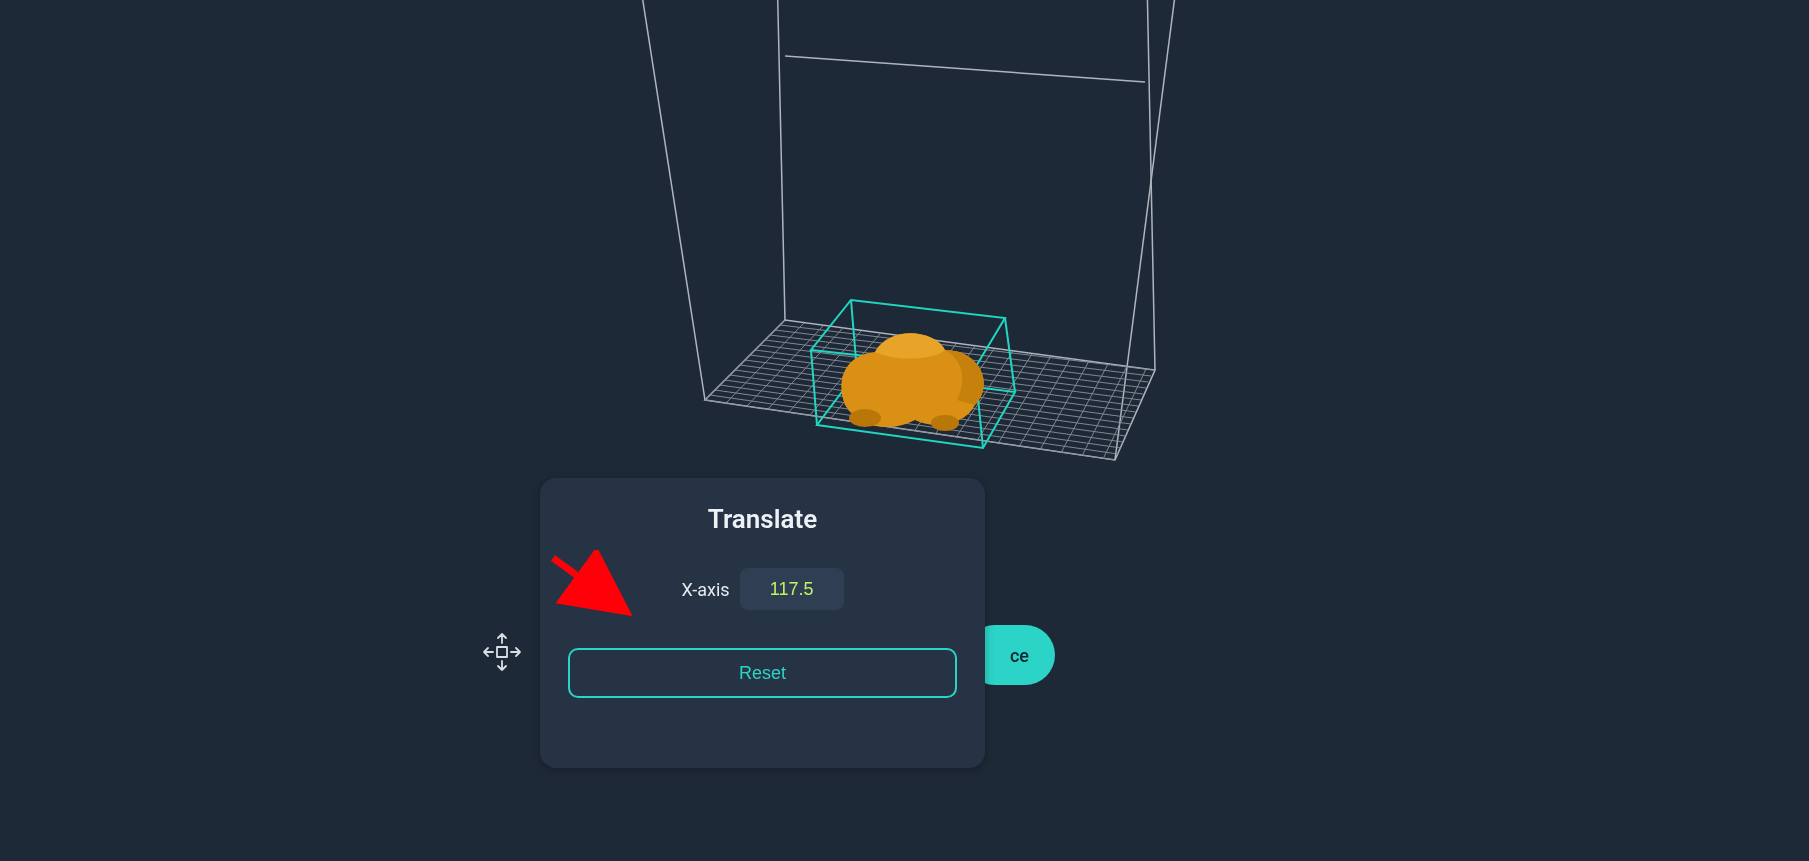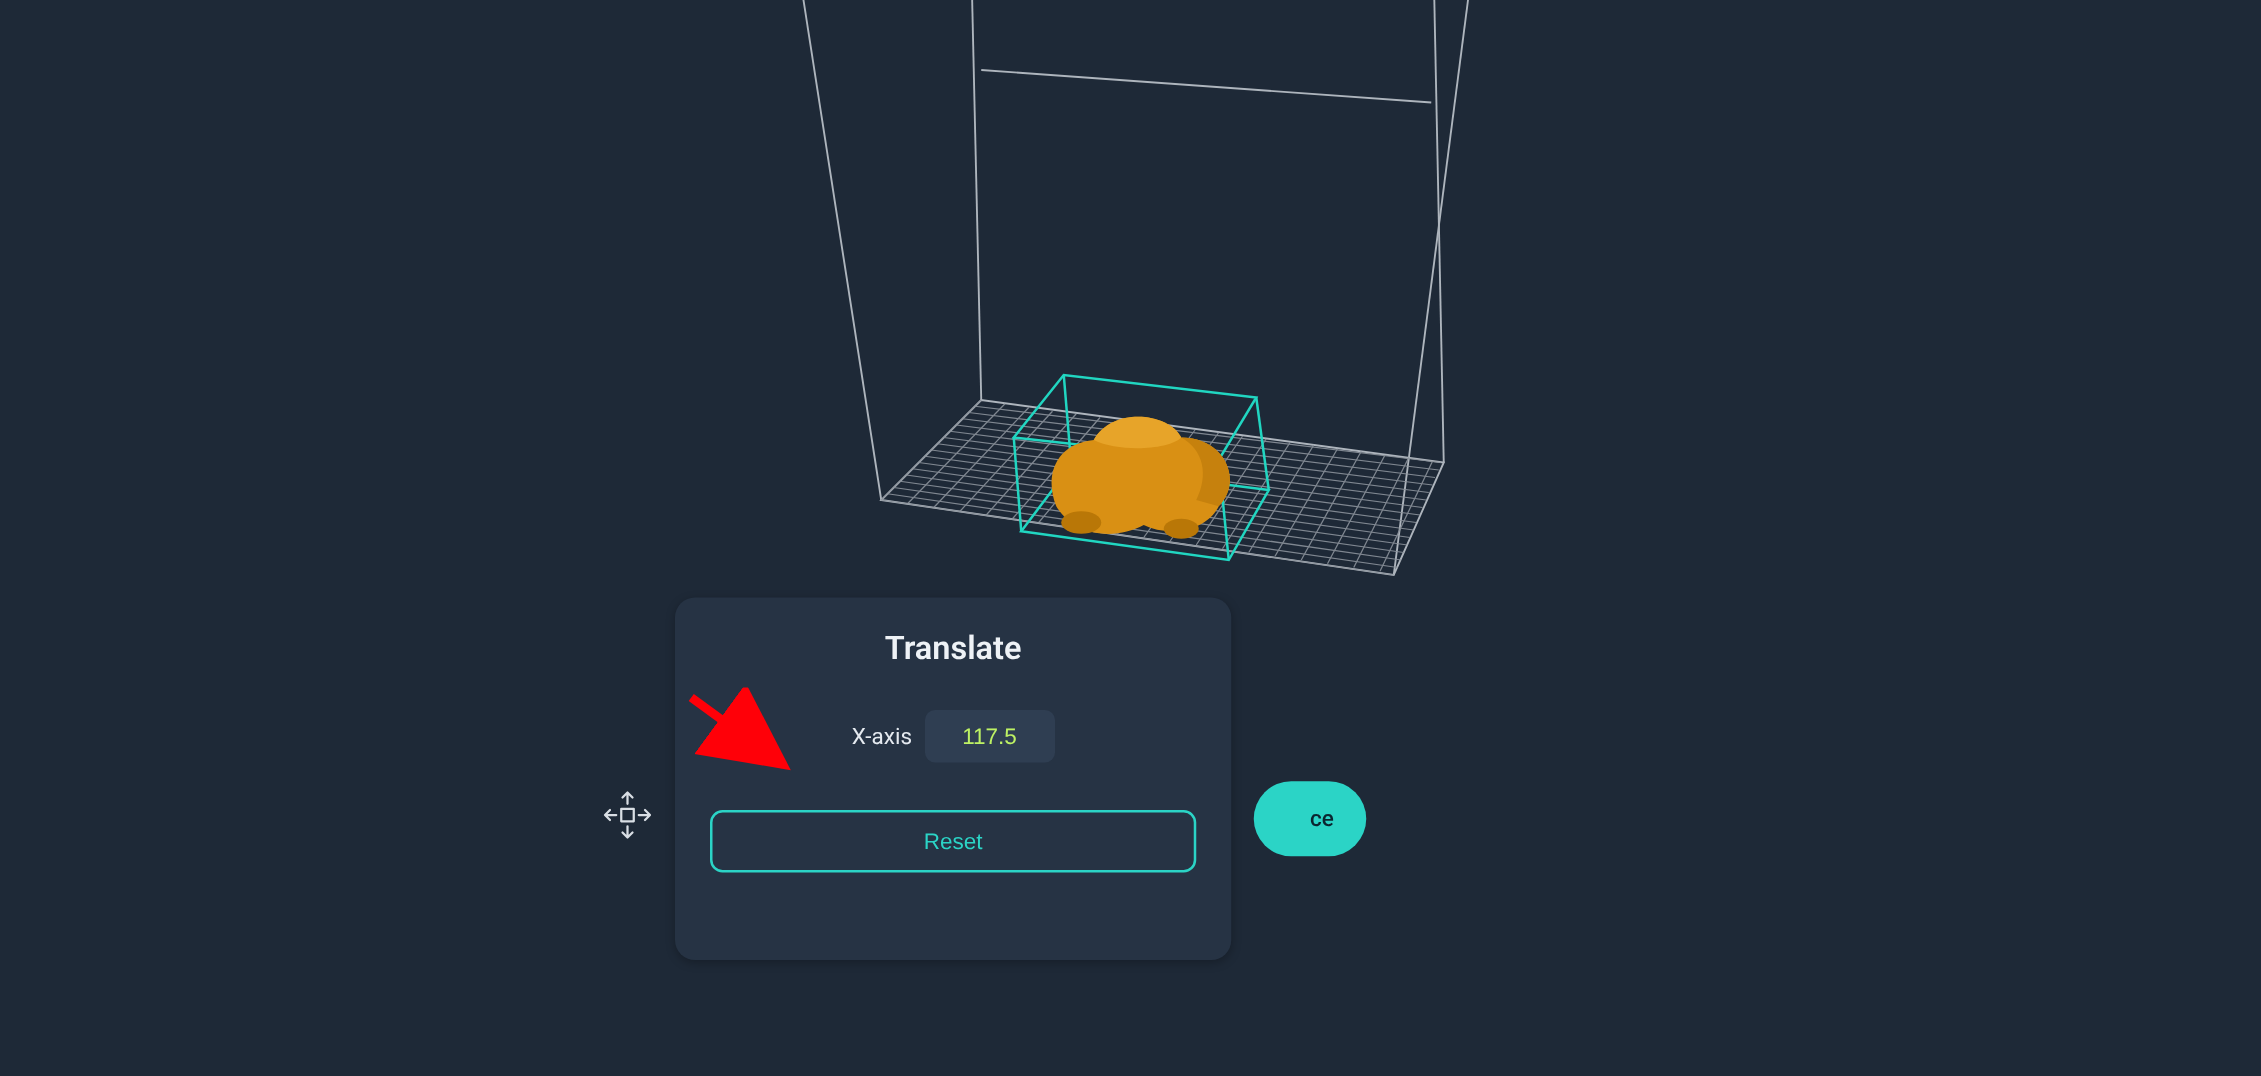--- a/index.html
+++ b/index.html
@@ -27,21 +27,21 @@
   .move-icon-wrap {
     position: absolute;
     left: 480px;
     top: 630px;
   }
   .move-icon-wrap svg { display: block; }
 
   
   .hidden-pill {
     position: absolute;
-    left: 1003px;
+    left: 965px;
     top: 625px;
     width: 90px;
     height: 60px;
     background: #2bd4c6;
     border-radius: 30px;
     color: #0b2530;
     font-size: 18px;
     font-weight: 500;
     display: flex;
     align-items: center;

